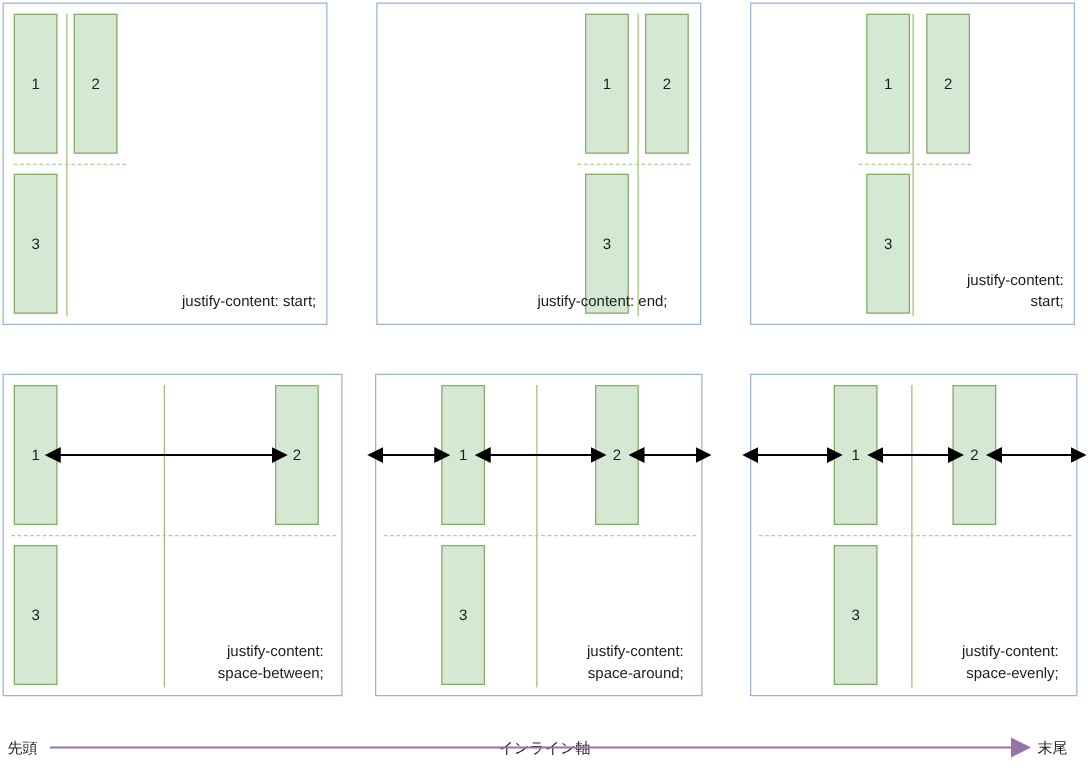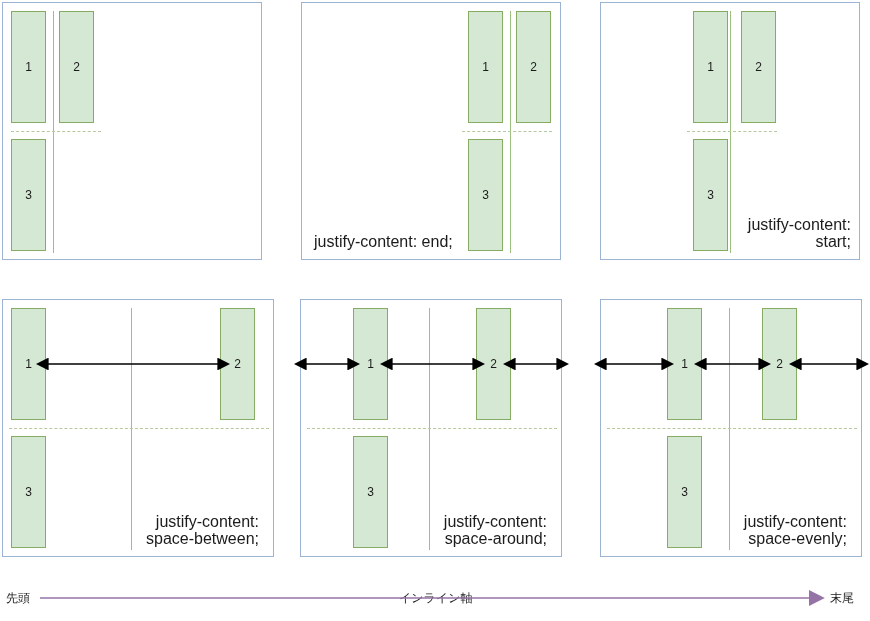--- a/index.html
+++ b/index.html
@@ -43,28 +43,28 @@
     width: 1px;
     background: #9ec07f;
   }
   .dashline {
     position: absolute;
     height: 0;
     border-top: 1px dashed #b4c9a0;
   }
   .caption {
     position: absolute;
-    font-size: 16px;
+    font-size: 12px;
     color: #1b1b1b;
     line-height: 17px;
     white-space: pre;
     text-align: right;
   }
   .caption.left {
-    text-align: left;
+    text-align: right;
   }
   .arrow-svg {
     position: absolute;
     overflow: visible;
   }
   #axis {
     position: absolute;
     left: 0;
     top: 570px;
     width: 708px;
@@ -88,20 +88,21 @@
     <div class="dashline" style="left:8px; top:128px; width:90px;"></div>
     <div class="box" style="left:8px; top:8px; width:35px; height:112px;">
       <span>1</span>
     </div>
     <div class="box" style="left:56px; top:8px; width:35px; height:112px;">
       <span>2</span>
     </div>
     <div class="box" style="left:8px; top:136px; width:35px; height:112px;">
       <span>3</span>
     </div>
+    <div class="caption" style="right:8px; top:230px; width:220px;"><span>justify-content: start;</span></div>
   </div>
 
   <div class="panel" style="left:301px; top:2px; width:260px; height:258px;">
     <div class="vline" style="left:208px; top:8px; height:242px;"></div>
     <div class="dashline" style="left:160px; top:128px; width:90px;"></div>
     <div class="box" style="left:166px; top:8px; width:35px; height:112px;">
       <span>1</span>
     </div>
     <div class="box" style="left:214px; top:8px; width:35px; height:112px;">
       <span>2</span>

